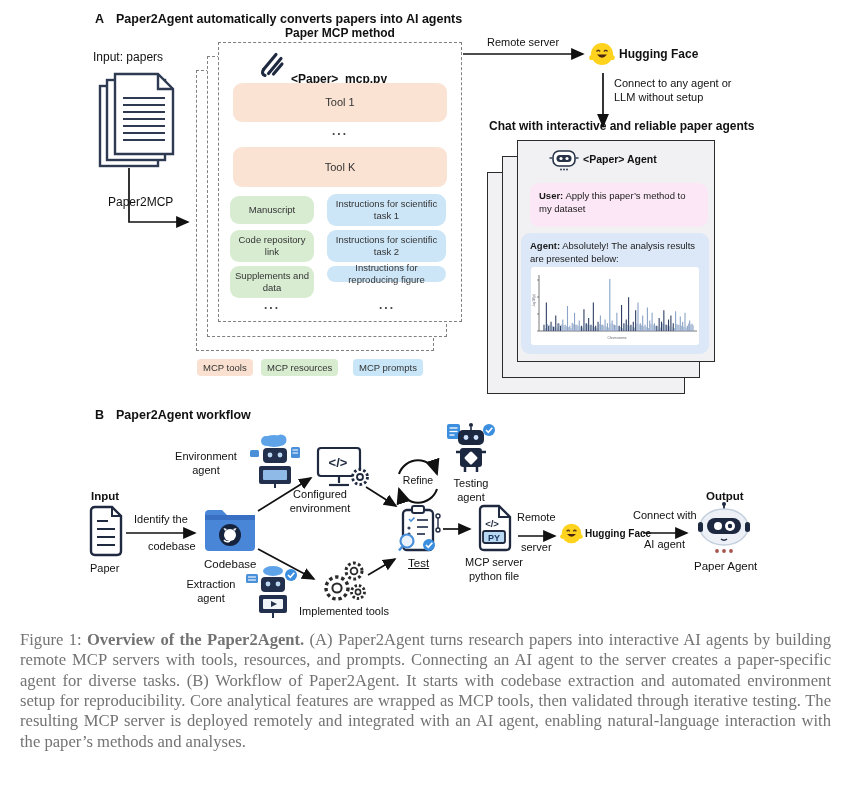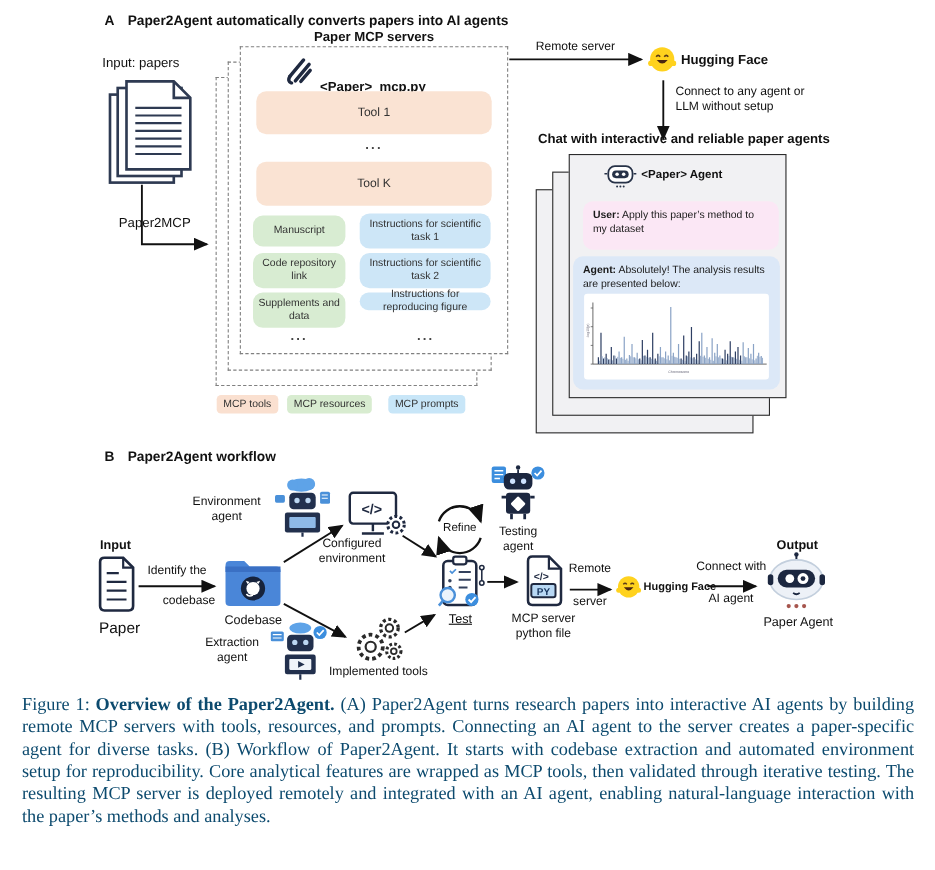--- a/index.html
+++ b/index.html
@@ -15,35 +15,35 @@
   .tool{background:#fae3d3;font-size:11px;color:#333;}
   .res{background:#d8ecd2;}
   .pr{background:#cde6f7;}
   .pill{position:absolute;border-radius:4px;font-size:9.5px;color:#333;display:flex;align-items:center;justify-content:center;padding:0 6px;height:17px;box-sizing:border-box;}
   .dots{position:absolute;font-weight:bold;letter-spacing:2px;font-size:12px;color:#444;}
   .win{position:absolute;background:#f1f1f3;border:1.5px solid #2b2b2b;box-sizing:border-box;}
   .bubble{position:absolute;border-radius:9px;font-size:9.5px;line-height:1.32;padding:7px 9px;color:#1a1a1a;box-sizing:border-box;}
   .user-bub{background:#fbe7f5;}
   .agent-bub{background:#dce8f7;}
   .plot-card{position:absolute;background:#fff;border-radius:3px;}
-  .caption{position:absolute;left:20px;top:630px;width:811px;font-family:"Liberation Serif",serif;font-size:16.6px;line-height:1.225;text-align:justify;color:#0c4a6e;}
+  .caption{position:absolute;left:20px;top:630px;width:811px;font-family:"Liberation Serif",serif;font-size:16.6px;line-height:1.225;text-align:justify;color:#737373;}
   svg{display:block;}
   .ov{position:absolute;left:0;top:0;pointer-events:none;}
 </style>
 </head>
 <body>
 
 <div class="canvas">
 
   <div class="hd" style="left:95px;top:12px;">
     <span>A</span>
     <span>Paper2Agent automatically converts papers into AI agents</span>
   </div>
 
-  <div class="lbl12 b" style="left:250px;top:26px;width:180px;text-align:center;">Paper MCP servers</div>
+  <div class="lbl12 b" style="left:250px;top:26px;width:180px;text-align:center;">Paper MCP method</div>
 
   <div class="lbl12" style="left:93px;top:50px;">Input: papers</div>
 
   <svg class="abs" style="left:95px;top:72px;" width="92" height="100" viewBox="0 0 92 100">
     <g stroke="#2e3a52" stroke-width="2.4" fill="#fff">
       <rect x="5" y="14" width="58" height="80"></rect>
       <rect x="12" y="8" width="58" height="80"></rect>
       <path d="M20 2 H63 L78 17 V82 H20 Z"></path>
       <path d="M63 2 V17 H78" fill="none"></path>
     </g>
@@ -305,21 +305,21 @@
   <div class="lbl b" style="left:91px;top:489px;font-size:11.5px;">Input</div>
 
   <svg class="abs" style="left:88px;top:505px;" width="36" height="52" viewBox="0 0 36 52">
     <path d="M3 6 q0-4 4-4 h17 l9 9 v35 q0 4 -4 4 h-22 q-4 0 -4 -4 z" fill="#fff" stroke="#1f2940" stroke-width="2.4"></path>
     <path d="M24 2 v9 h9" fill="none" stroke="#1f2940" stroke-width="2"></path>
     <line x1="9" y1="16" x2="20" y2="16" stroke="#1f2940" stroke-width="2"></line>
     <line x1="9" y1="24" x2="27" y2="24" stroke="#1f2940" stroke-width="2"></line>
     <line x1="9" y1="32" x2="27" y2="32" stroke="#1f2940" stroke-width="2"></line>
     <line x1="9" y1="40" x2="27" y2="40" stroke="#1f2940" stroke-width="2"></line>
   </svg>
-  <div class="lbl" style="left:90px;top:562px;font-size:14px;">Paper</div>
+  <div class="lbl" style="left:90px;top:562px;font-size:11px;">Paper</div>
 
   <div class="lbl" style="left:134px;top:513px;">Identify the</div>
   <div class="lbl" style="left:148px;top:540px;">codebase</div>
 
   <svg class="abs" style="left:203px;top:505px;" width="54" height="50" viewBox="0 0 54 50">
     <path d="M2 9 q0-4 4-4 h13 l5 5 h24 q4 0 4 4 v28 q0 4 -4 4 h-42 q-4 0 -4 -4 z" fill="#4a86d8"></path>
     <rect x="2" y="10" width="50" height="5" fill="#3a70c4"></rect>
     <circle cx="27" cy="30" r="11" fill="#16233c"></circle>
     <circle cx="27" cy="30" r="6" fill="#fff"></circle>
     <path d="M22 26 l-1.5 -3 l3.5 1 z" fill="#fff"></path>

